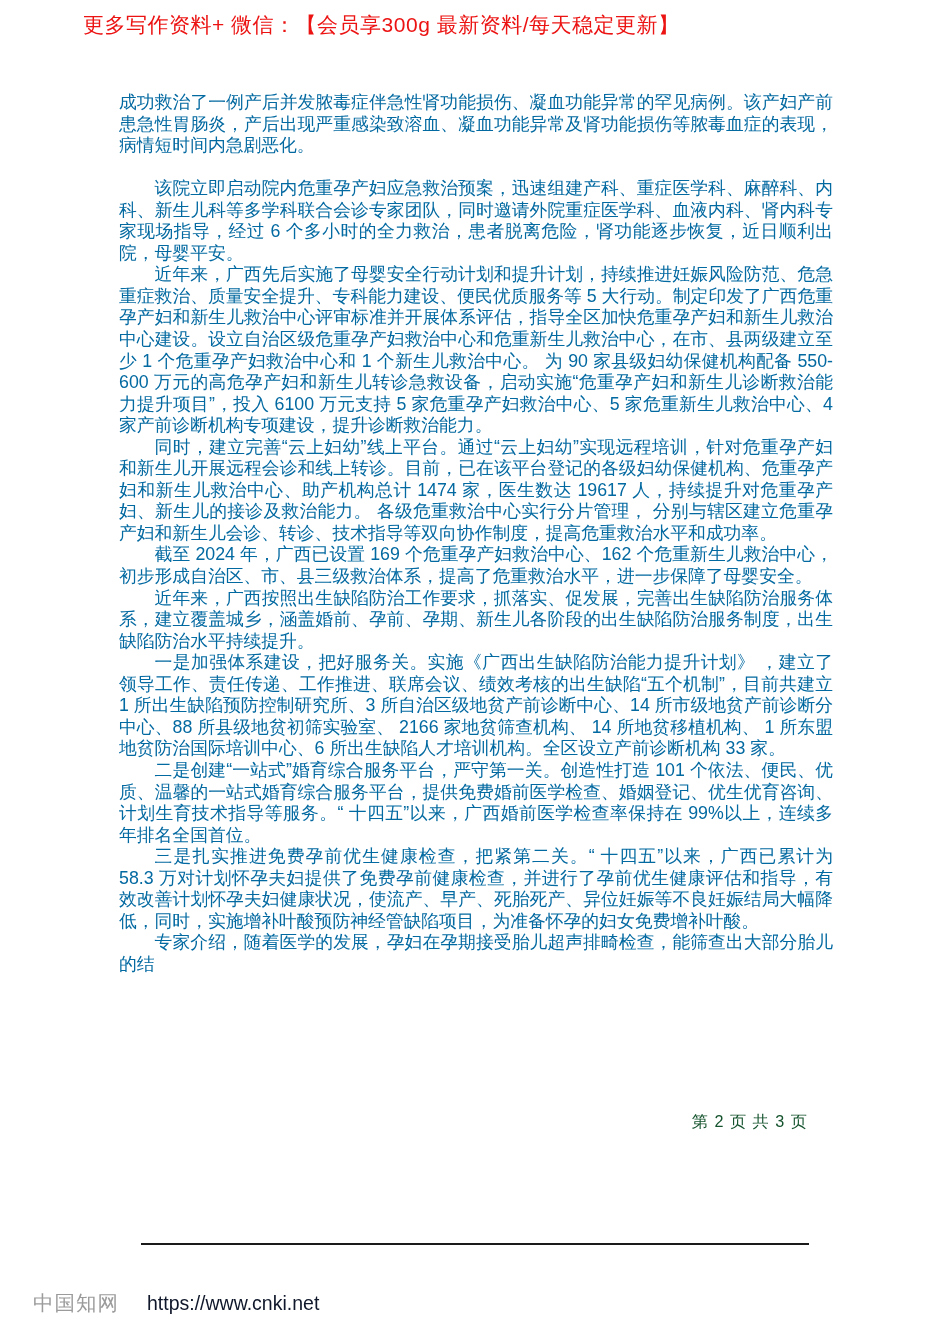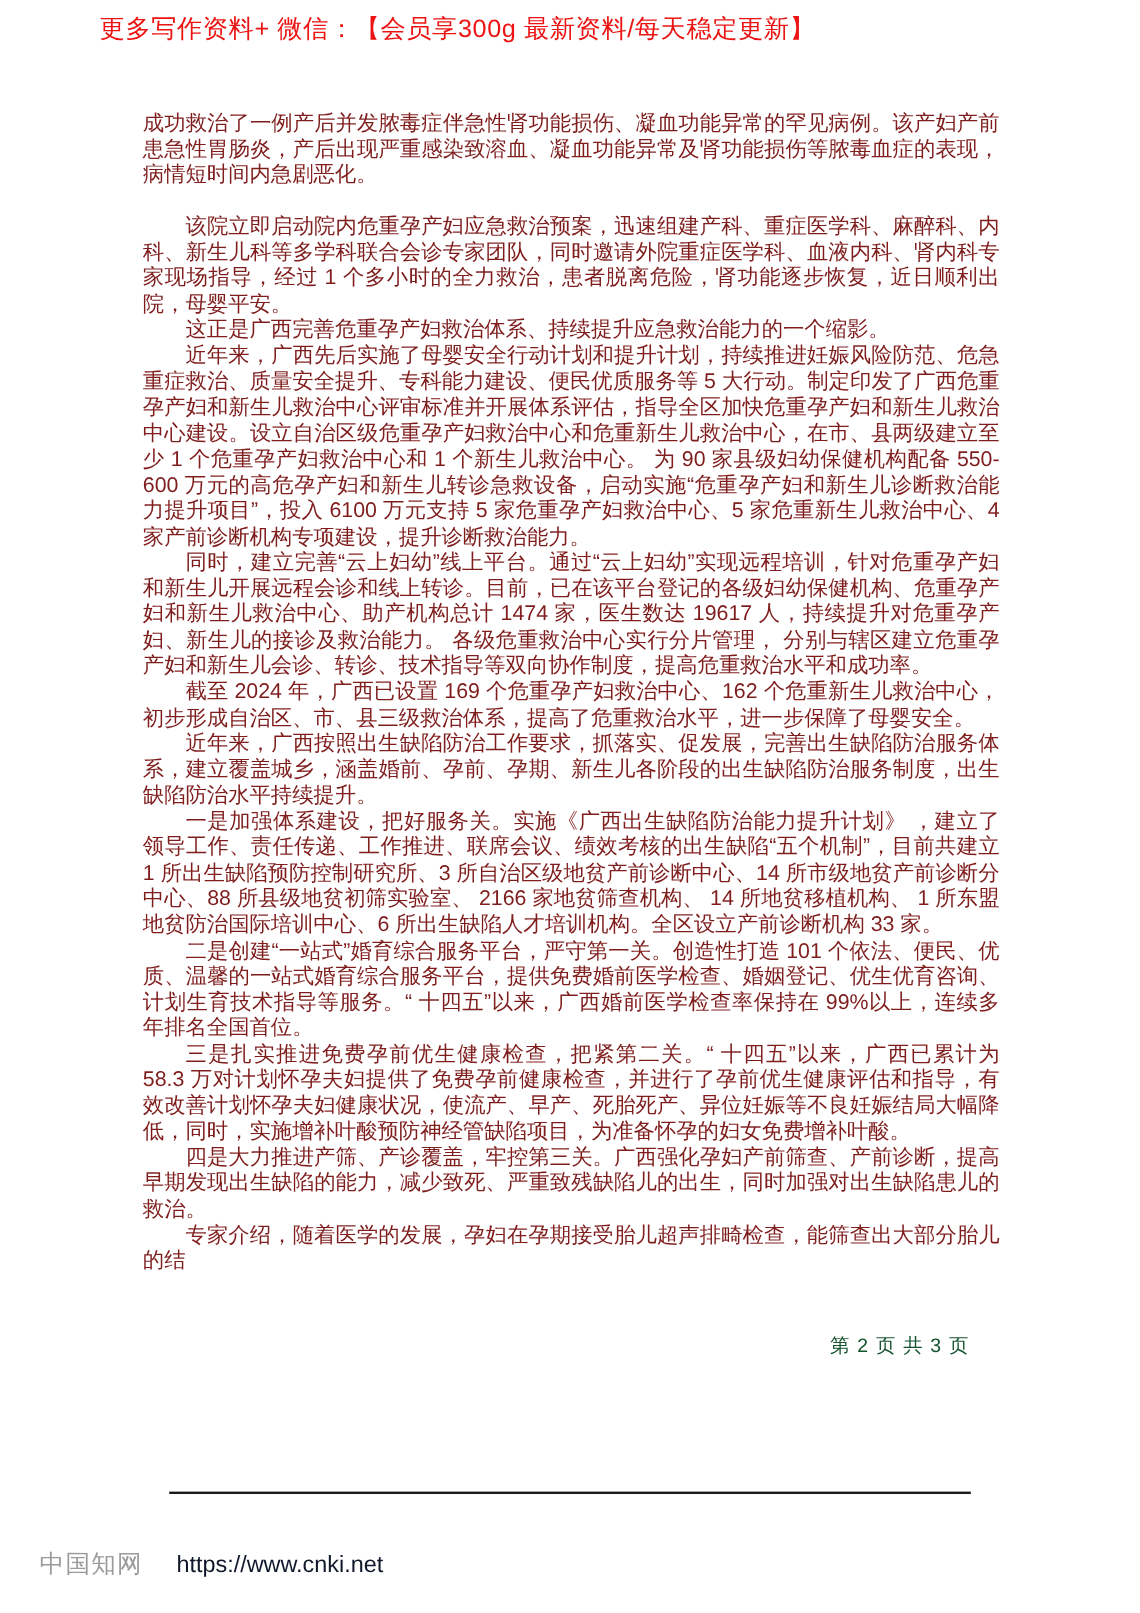--- a/index.html
+++ b/index.html
@@ -24,21 +24,21 @@
     letter-spacing: 0.5px;
     white-space: nowrap;
     margin-left: 20px;
   }
   .doc-body {
     position: absolute;
     left: 119px; top: 92px;
     width: 714px;
     font-size: 17.8px;
     line-height: 21.55px;
-    color: #7f1d1d;
+    color: #0369a1;
     text-align: justify;
     text-justify: inter-ideograph;
   }
   .doc-body p { margin: 0; text-indent: 2em; }
   .doc-body p.no-indent { text-indent: 0; }
   .doc-body p.gap-before { margin-top: 21.55px; }
   .page-number {
     position: absolute;
     top: 1111px;
     right: 142px;
@@ -74,30 +74,28 @@
 </style>
 </head>
 <body>
 
 <div class="page">
 
   <div class="promo-header">更多写作资料+ 微信：【会员享300g 最新资料/每天稳定更新】</div>
 
   <div class="doc-body">
     <p class="no-indent">成功救治了一例产后并发脓毒症伴急性肾功能损伤、凝血功能异常的罕见病例。该产妇产前患急性胃肠炎，产后出现严重感染致溶血、凝血功能异常及肾功能损伤等脓毒血症的表现，病情短时间内急剧恶化。</p>
-    <p class="gap-before">该院立即启动院内危重孕产妇应急救治预案，迅速组建产科、重症医学科、麻醉科、内科、新生儿科等多学科联合会诊专家团队，同时邀请外院重症医学科、血液内科、肾内科专家现场指导，经过 1 个多小时的全力救治，患者脱离危险，肾功能逐步恢复，近日顺利出院，母婴平安。</p>
-    <p>这正是广西完善危重孕产妇救治体系、持续提升应急救治能力的一个缩影。</p>
+    <p class="gap-before">该院立即启动院内危重孕产妇应急救治预案，迅速组建产科、重症医学科、麻醉科、内科、新生儿科等多学科联合会诊专家团队，同时邀请外院重症医学科、血液内科、肾内科专家现场指导，经过 6 个多小时的全力救治，患者脱离危险，肾功能逐步恢复，近日顺利出院，母婴平安。</p>
     <p>近年来，广西先后实施了母婴安全行动计划和提升计划，持续推进妊娠风险防范、危急重症救治、质量安全提升、专科能力建设、便民优质服务等 5 大行动。制定印发了广西危重孕产妇和新生儿救治中心评审标准并开展体系评估，指导全区加快危重孕产妇和新生儿救治中心建设。设立自治区级危重孕产妇救治中心和危重新生儿救治中心，在市、县两级建立至少 1 个危重孕产妇救治中心和 1 个新生儿救治中心。 为 90 家县级妇幼保健机构配备 550-600 万元的高危孕产妇和新生儿转诊急救设备，启动实施“危重孕产妇和新生儿诊断救治能力提升项目”，投入 6100 万元支持 5 家危重孕产妇救治中心、5 家危重新生儿救治中心、4 家产前诊断机构专项建设，提升诊断救治能力。</p>
     <p>同时，建立完善“云上妇幼”线上平台。通过“云上妇幼”实现远程培训，针对危重孕产妇和新生儿开展远程会诊和线上转诊。目前，已在该平台登记的各级妇幼保健机构、危重孕产妇和新生儿救治中心、助产机构总计 1474 家，医生数达 19617 人，持续提升对危重孕产妇、新生儿的接诊及救治能力。 各级危重救治中心实行分片管理， 分别与辖区建立危重孕产妇和新生儿会诊、转诊、技术指导等双向协作制度，提高危重救治水平和成功率。</p>
     <p>截至 2024 年，广西已设置 169 个危重孕产妇救治中心、162 个危重新生儿救治中心，初步形成自治区、市、县三级救治体系，提高了危重救治水平，进一步保障了母婴安全。</p>
     <p>近年来，广西按照出生缺陷防治工作要求，抓落实、促发展，完善出生缺陷防治服务体系，建立覆盖城乡，涵盖婚前、孕前、孕期、新生儿各阶段的出生缺陷防治服务制度，出生缺陷防治水平持续提升。</p>
     <p>一是加强体系建设，把好服务关。实施《广西出生缺陷防治能力提升计划》 ，建立了领导工作、责任传递、工作推进、联席会议、绩效考核的出生缺陷“五个机制”，目前共建立 1 所出生缺陷预防控制研究所、3 所自治区级地贫产前诊断中心、14 所市级地贫产前诊断分中心、88 所县级地贫初筛实验室、 2166 家地贫筛查机构、 14 所地贫移植机构、 1 所东盟地贫防治国际培训中心、6 所出生缺陷人才培训机构。全区设立产前诊断机构 33 家。</p>
     <p>二是创建“一站式”婚育综合服务平台，严守第一关。创造性打造 101 个依法、便民、优质、温馨的一站式婚育综合服务平台，提供免费婚前医学检查、婚姻登记、优生优育咨询、计划生育技术指导等服务。“ 十四五”以来，广西婚前医学检查率保持在 99%以上，连续多年排名全国首位。</p>
     <p>三是扎实推进免费孕前优生健康检查，把紧第二关。“ 十四五”以来，广西已累计为 58.3 万对计划怀孕夫妇提供了免费孕前健康检查，并进行了孕前优生健康评估和指导，有效改善计划怀孕夫妇健康状况，使流产、早产、死胎死产、异位妊娠等不良妊娠结局大幅降低，同时，实施增补叶酸预防神经管缺陷项目，为准备怀孕的妇女免费增补叶酸。</p>
-    <p>四是大力推进产筛、产诊覆盖，牢控第三关。广西强化孕妇产前筛查、产前诊断，提高早期发现出生缺陷的能力，减少致死、严重致残缺陷儿的出生，同时加强对出生缺陷患儿的救治。</p>
     <p>专家介绍，随着医学的发展，孕妇在孕期接受胎儿超声排畸检查，能筛查出大部分胎儿的结</p>
   </div>
 
   <div class="page-number">第 2 页 共 3 页</div>
 
   <div class="footer-divider"></div>
 
   <div class="watermark">
     <span class="site-name">中国知网</span>
     <span class="site-url">https://www.cnki.net</span>

